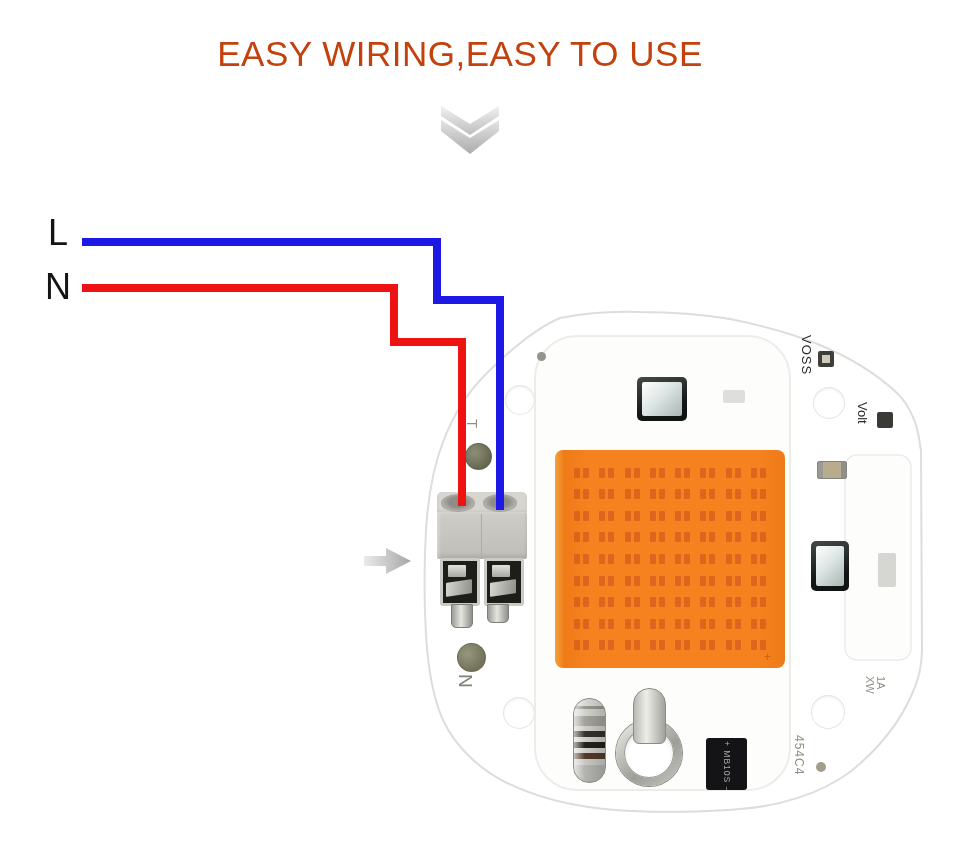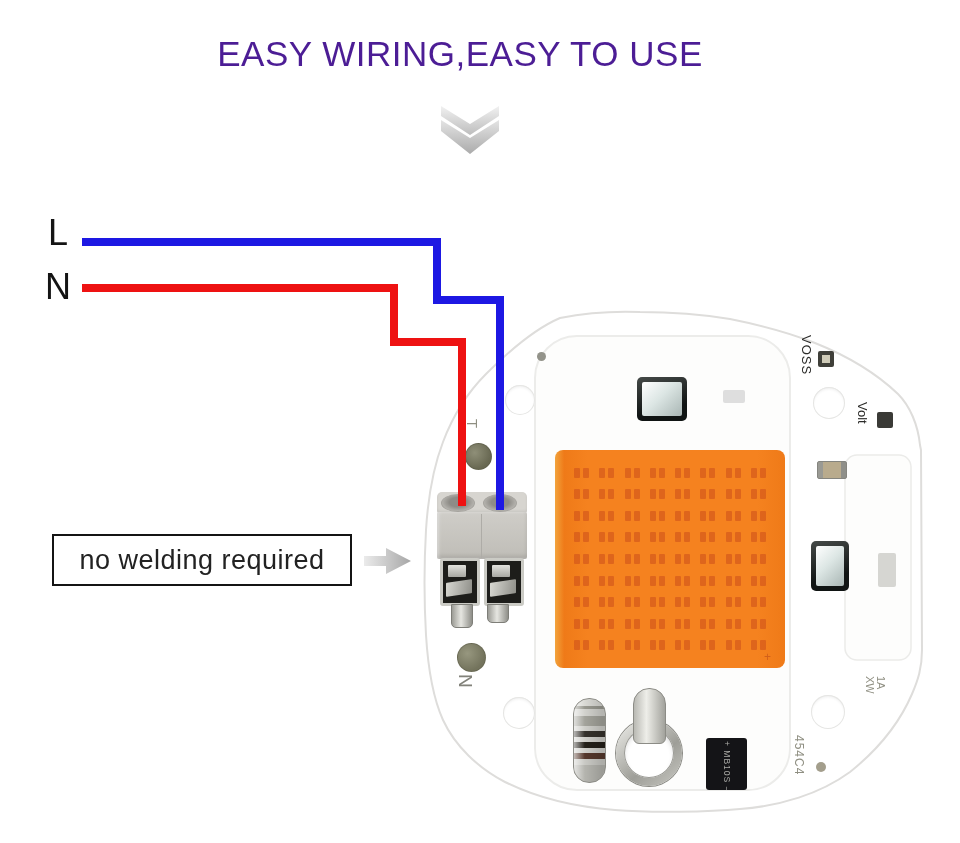--- a/index.html
+++ b/index.html
@@ -2,21 +2,21 @@
 <html style="--wire_live_blue: #1d18e3; --wire_neutral_red: #ee1212; --led_panel_orange: #f5821f; --led_dot_red: #c7481a; --board_edge: #dedddb; --text_dark: #161616; --silk_gray: #8f8f82;"><head>
 <meta charset="utf-8">
 <style>
   html,body{margin:0;padding:0;background:#fff;}
   .stage{position:relative;width:960px;height:843px;background:#fff;overflow:hidden;
          font-family:"Liberation Sans", sans-serif;}
 
   
   .title{position:absolute;top:34px;left:460px;transform:translateX(-50%);
          white-space:nowrap;font-size:35px;font-weight:500;letter-spacing:.5px;
-         color:#4c1d95;}
+         color:#c2410c;}
   .chevron{position:absolute;left:436px;top:104px;}
 
   
   .wire{position:absolute;z-index:6;}
   .wire.live{background:var(--wire_live_blue,#1d18e3);}
   .wire.neutral{background:var(--wire_neutral_red,#ee1212);}
   .wire-label{position:absolute;font-size:36px;color:#141414;z-index:6;font-weight:400;}
 
   
   .callout{position:absolute;left:52px;top:534px;width:296px;height:48px;
@@ -515,23 +515,20 @@
   <div class="wire live" style="left:82px;top:238px;width:359px;height:8px;"></div>
   <div class="wire live" style="left:433px;top:246px;width:8px;height:52px;"></div>
   <div class="wire live" style="left:433px;top:296px;width:71px;height:8px;"></div>
   <div class="wire live" style="left:496px;top:304px;width:8px;height:206px;"></div>
 
   <div class="wire neutral" style="left:82px;top:284px;width:316px;height:8px;"></div>
   <div class="wire neutral" style="left:390px;top:292px;width:8px;height:54px;"></div>
   <div class="wire neutral" style="left:390px;top:338px;width:76px;height:8px;"></div>
   <div class="wire neutral" style="left:458px;top:346px;width:8px;height:160px;"></div>
 
-  <div class="callout">
-    <span>no welding required</span>
-  </div>
   <svg class="block-arrow" width="48" height="30" viewBox="0 0 48 30">
     <defs>
       <linearGradient id="arg" x1="0" y1="0" x2="1" y2="0">
         <stop offset="0" stop-color="#ebebeb"></stop>
           <stop offset="1" stop-color="#a6a6a6"></stop>
       </linearGradient>
     </defs>
     <polygon points="0,10 22,10 22,2 47,15 22,28 22,20 0,20" fill="url(#arg)"></polygon>
   </svg>
 

